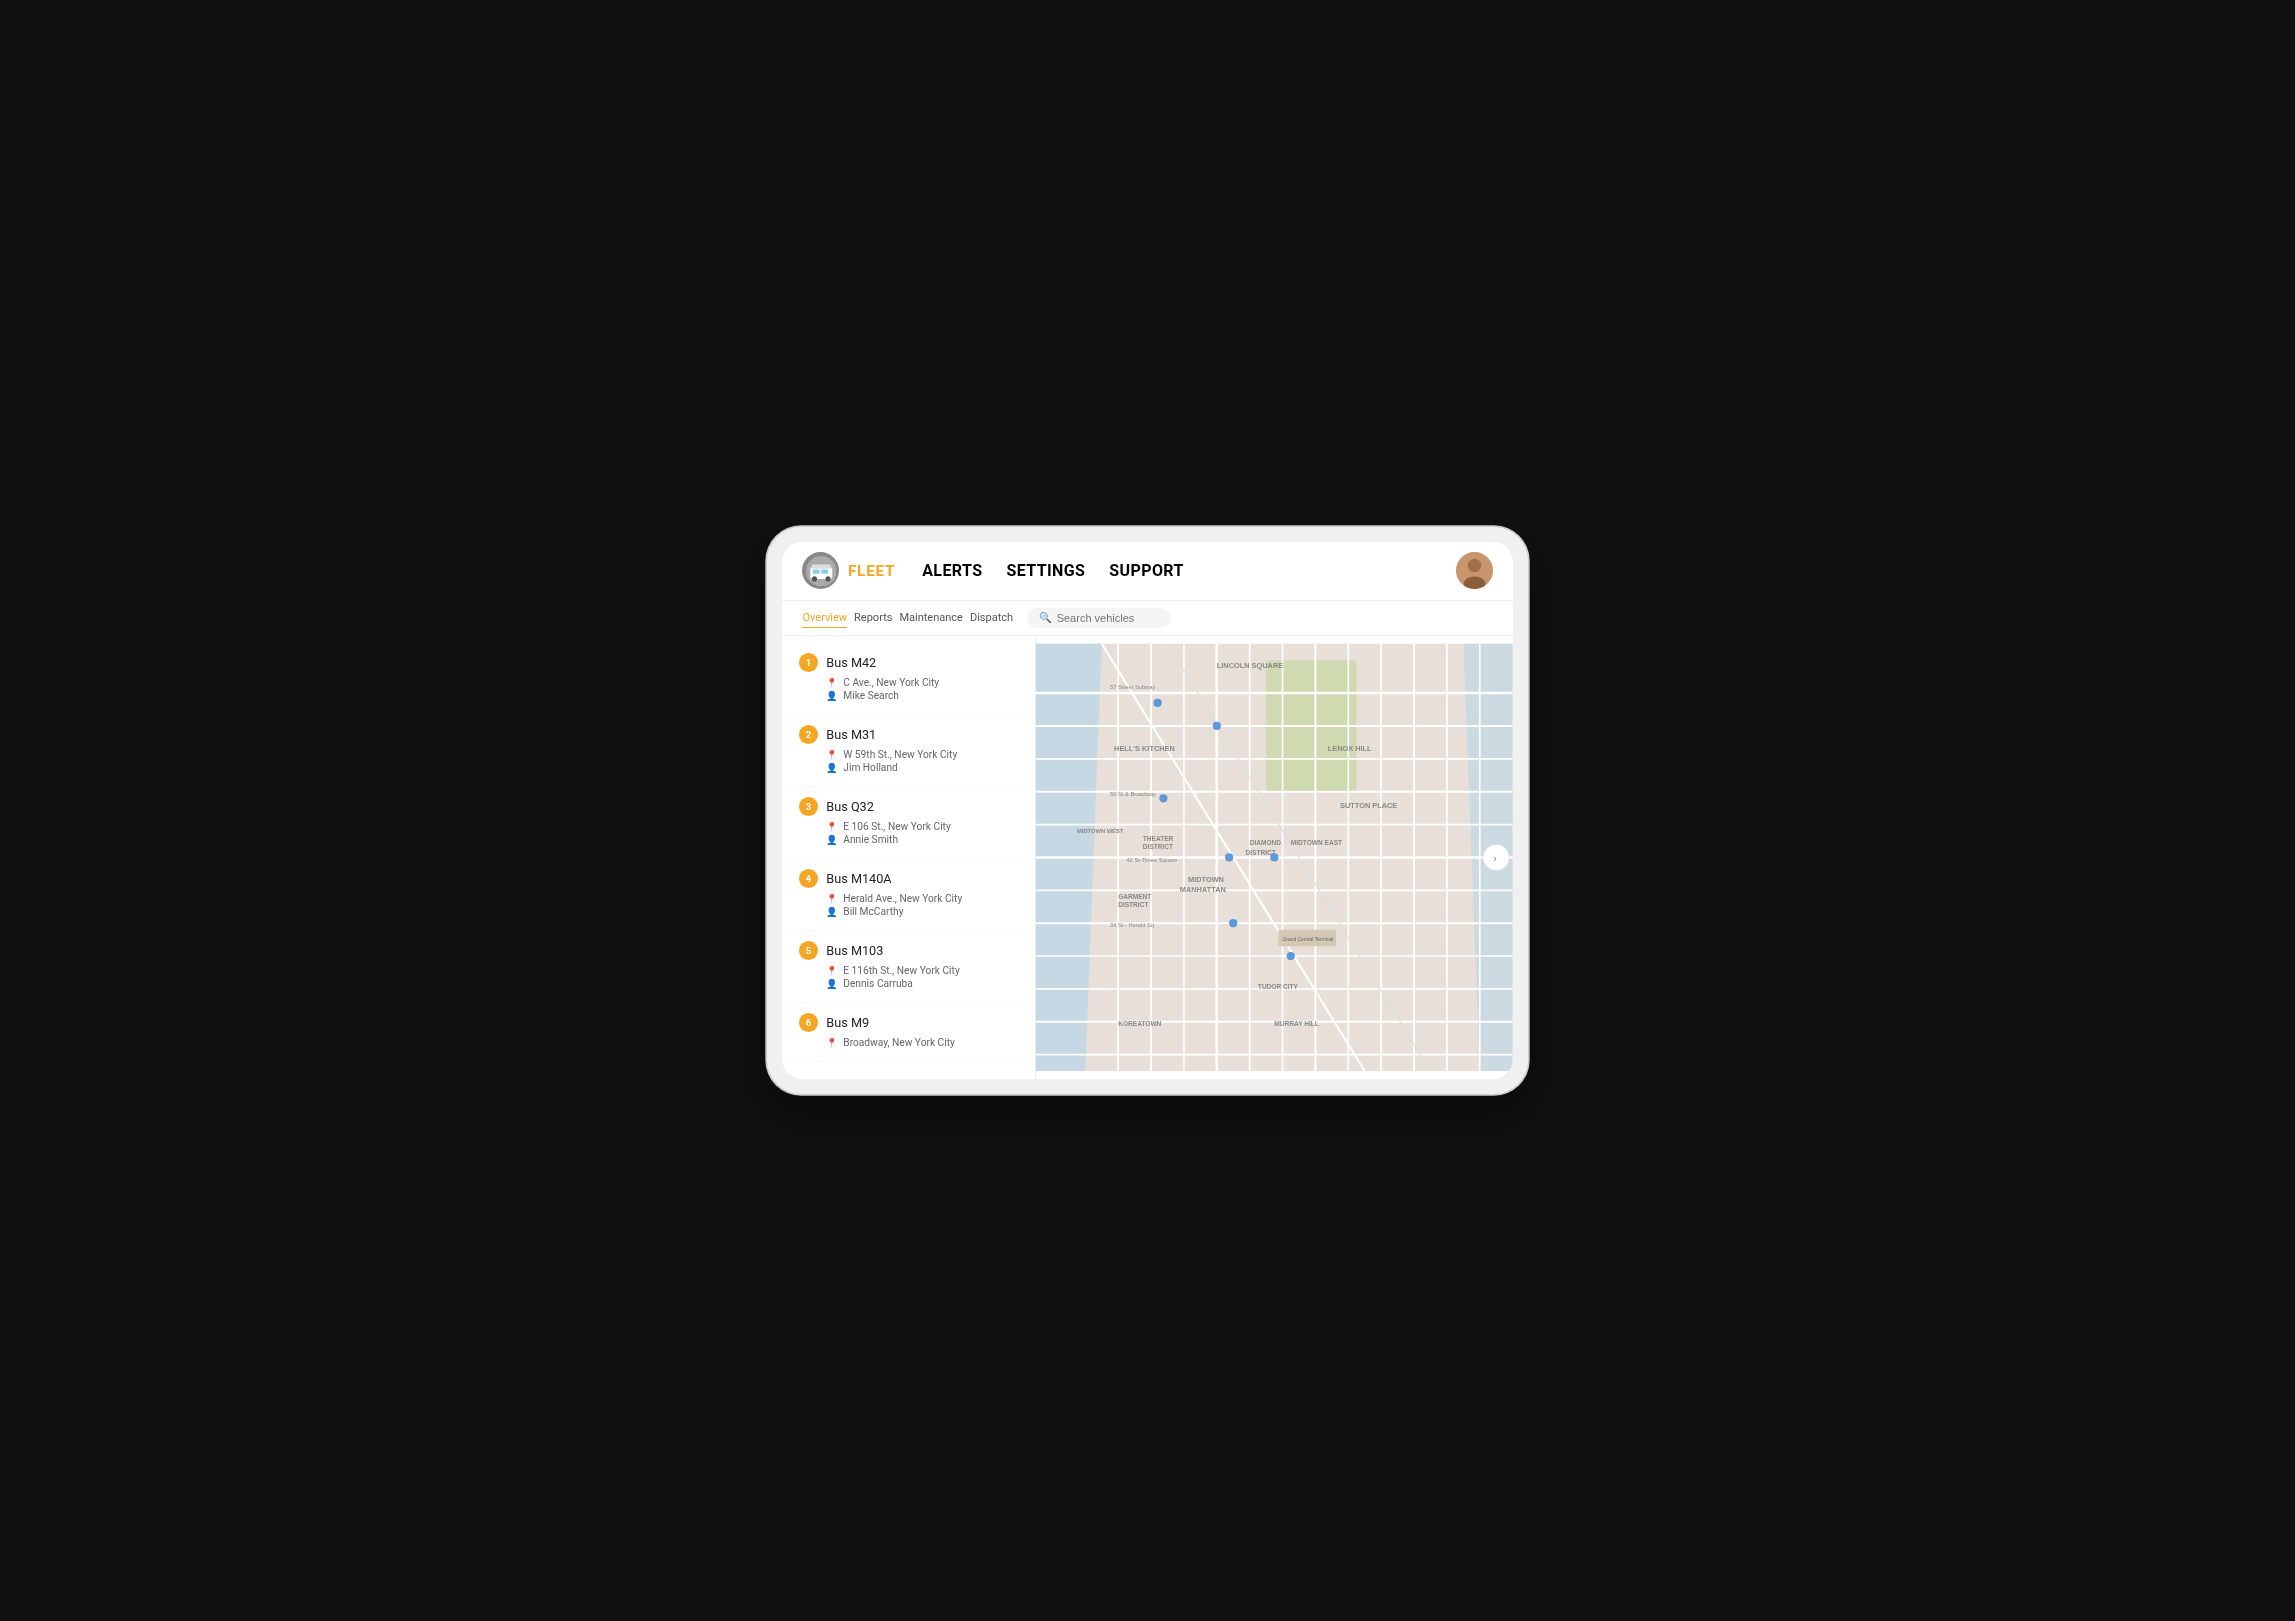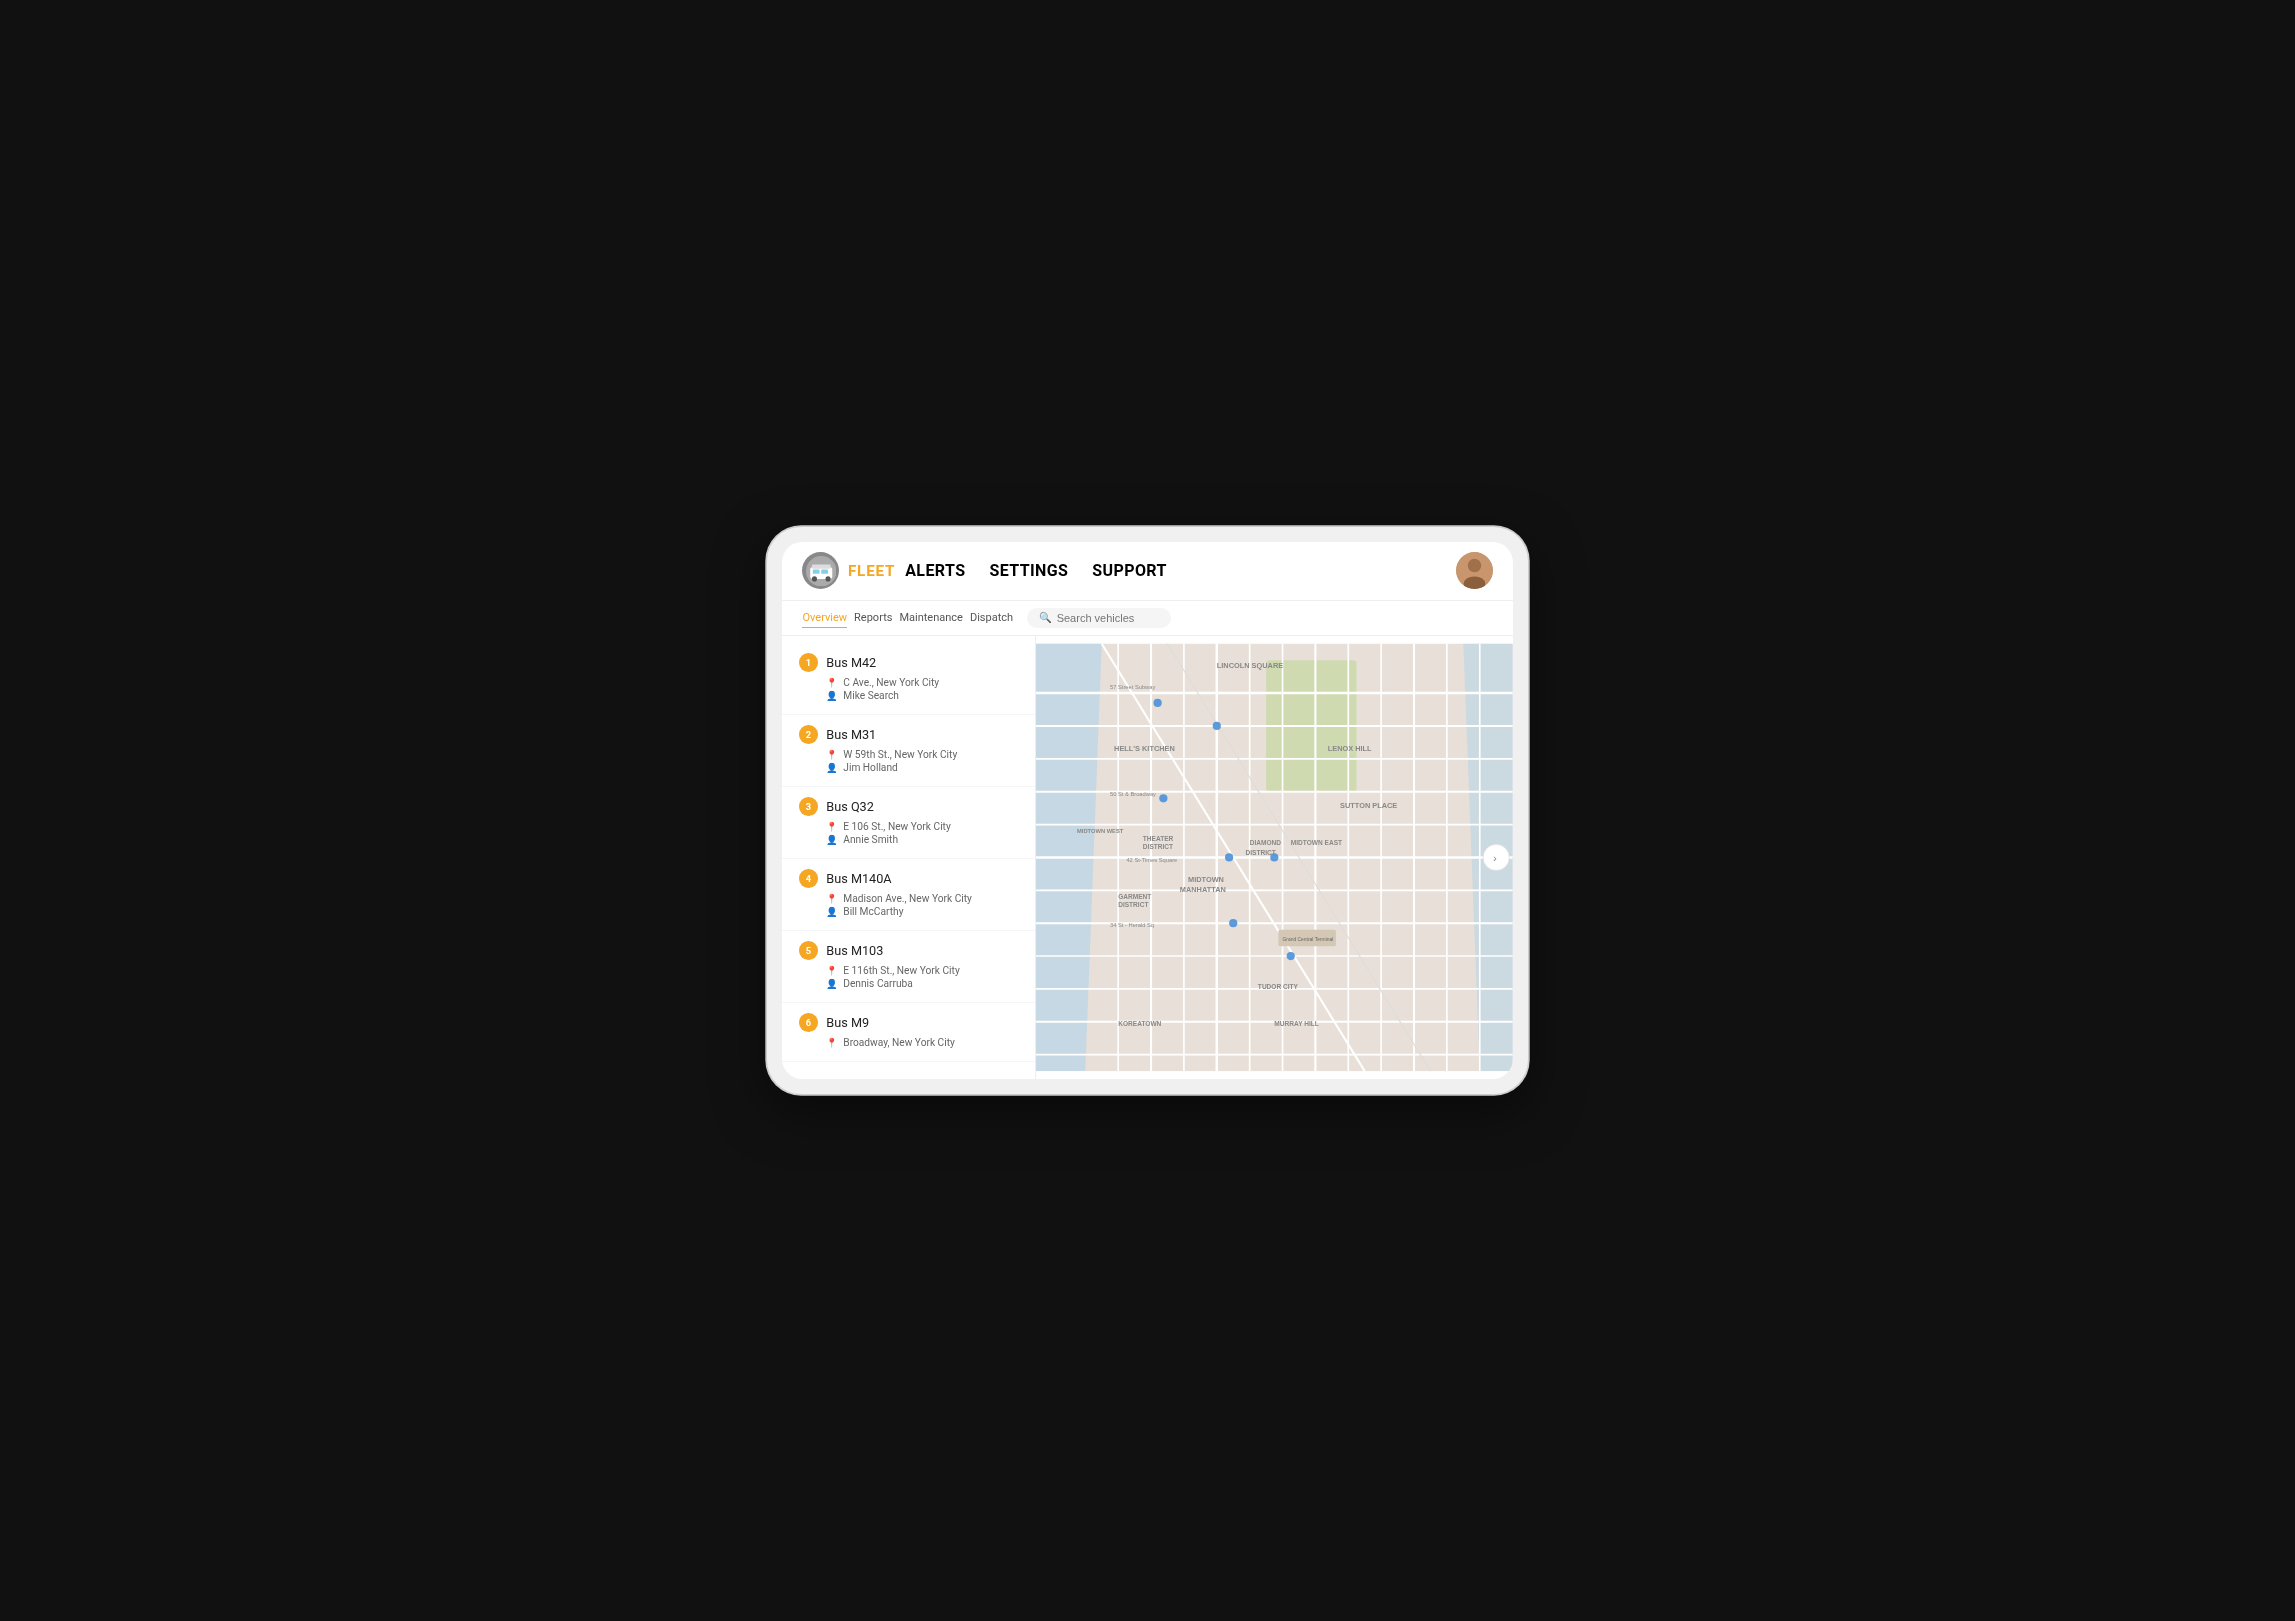--- a/index.html
+++ b/index.html
@@ -27,21 +27,21 @@
       overflow: hidden;
       display: flex;
       flex-direction: column;
     }
     
     .header {
       display: flex;
       align-items: center;
       padding: 10.2px 20.3px;
       border-bottom: 0.8px solid #eee;
-      gap: 10px;
+      gap: 27px;
       justify-content: space-between;
     }
     .logo-area {
       display: flex;
       align-items: center;
       gap: 8.5px;
     }
     .logo-img {
       width: 37px;
       height: 37px;
@@ -282,21 +282,21 @@
       <span class="detail-text">Annie Smith</span>
     </div>
   </div>
           <div class="vehicle-item">
     <div class="vehicle-name-row">
       <div class="vehicle-badge">4</div>
       <span class="vehicle-name">Bus M140A</span>
     </div>
     <div class="vehicle-detail">
       <span class="detail-icon">📍</span>
-      <span class="detail-text">Madison Ave., New York City</span>
+      <span class="detail-text">Herald Ave., New York City</span>
     </div>
     <div class="vehicle-detail">
       <span class="detail-icon">👤</span>
       <span class="detail-text">Bill McCarthy</span>
     </div>
   </div>
           <div class="vehicle-item">
     <div class="vehicle-name-row">
       <div class="vehicle-badge">5</div>
       <span class="vehicle-name">Bus M103</span>

